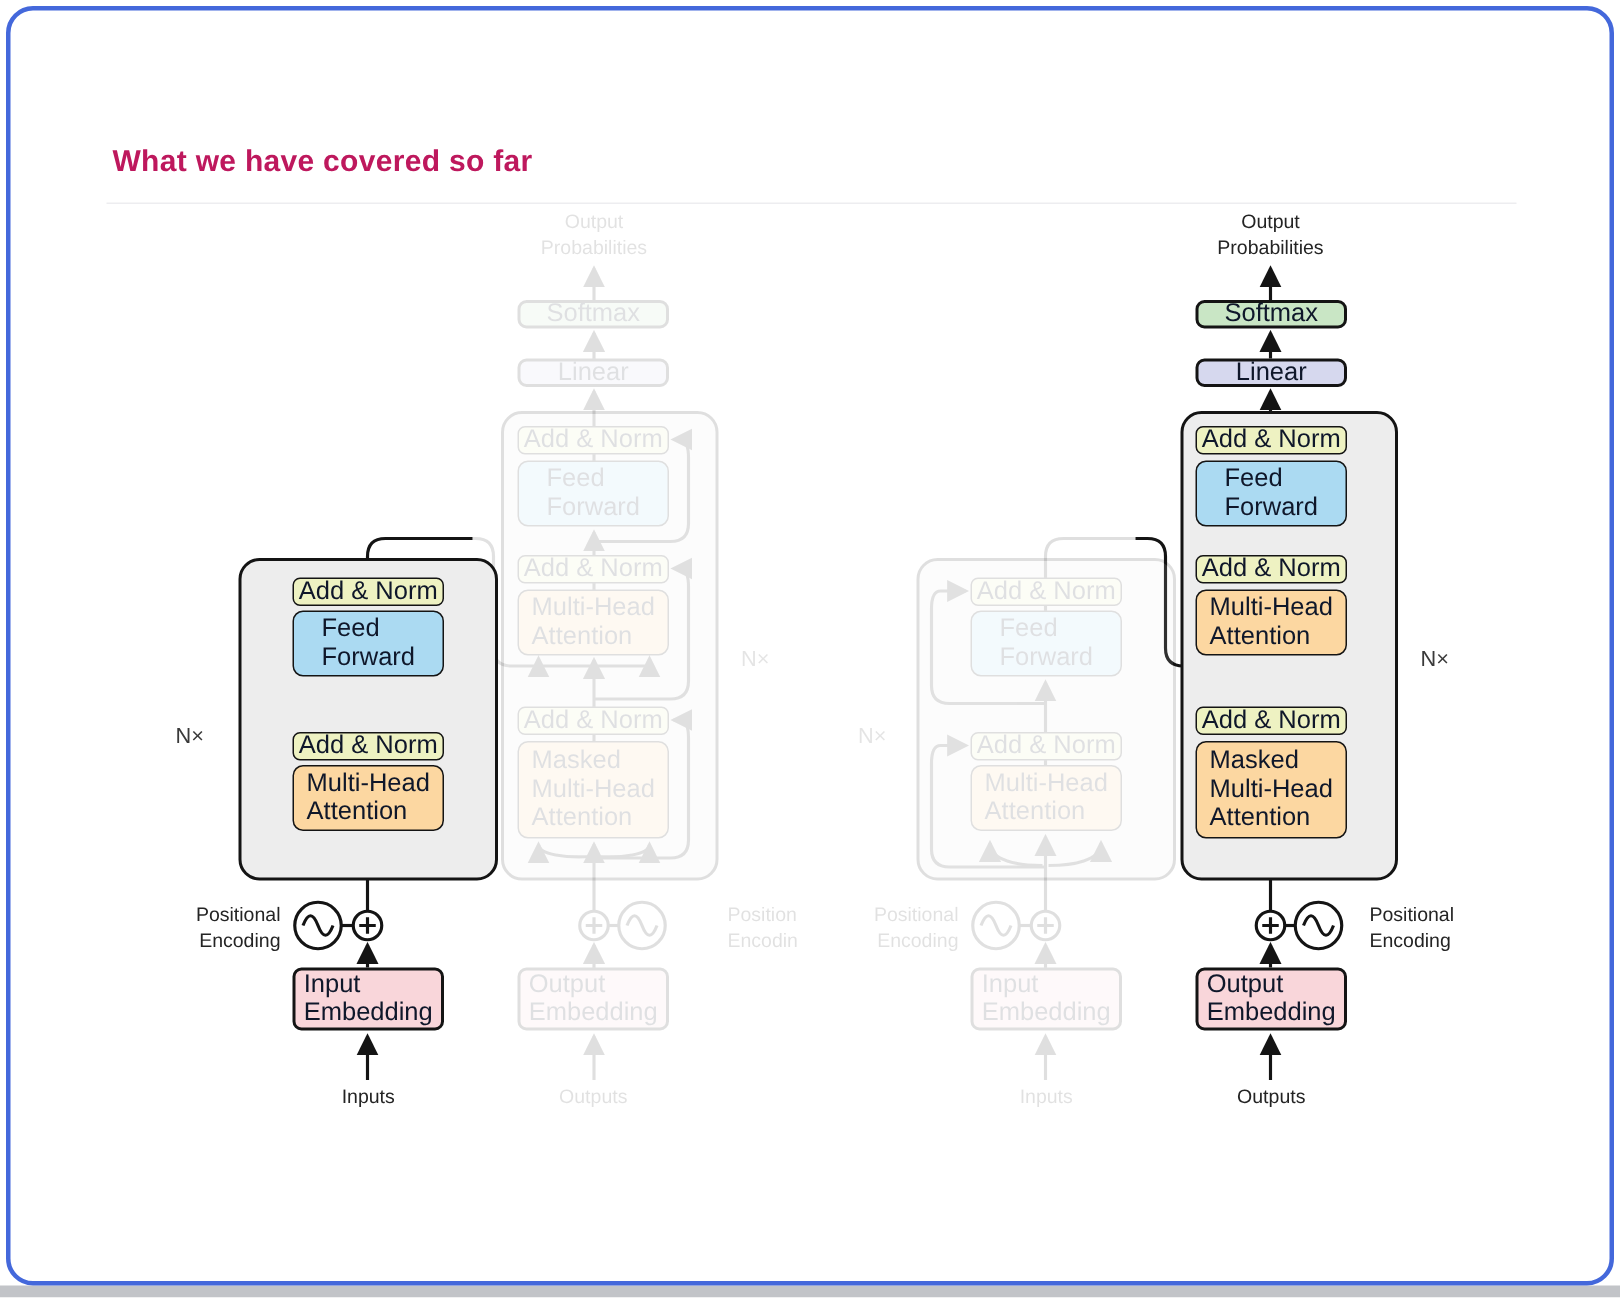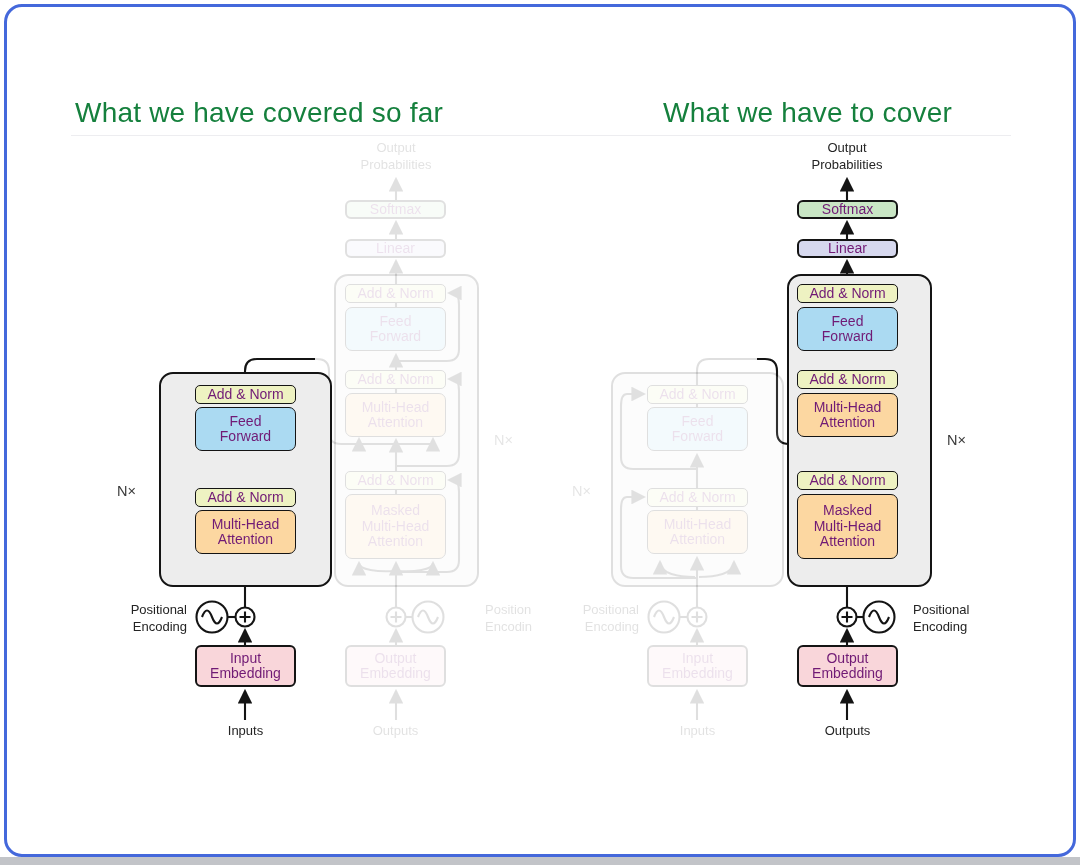--- a/index.html
+++ b/index.html
@@ -8,30 +8,30 @@
     background:#ffffff;
     font-family:"Liberation Sans",sans-serif;
   }
   .bottom-strip{position:absolute;left:0;right:0;bottom:0;height:8px;background:#c2c4c8;z-index:0;}
   .card{
     position:absolute;left:4px;top:4px;right:4px;bottom:8px;
     background:#ffffff;border:3px solid #4468db;border-radius:18px;
     overflow:hidden;z-index:1;
   }
   .title{
-    position:absolute;top:90px;font-size:28px;font-weight:400;color:#15803d;
+    position:absolute;top:90px;font-size:20px;font-weight:700;color:#be185d;
     letter-spacing:.2px;white-space:nowrap;
   }
   .divider{position:absolute;left:64px;top:128px;width:940px;height:1px;background:#ededf0;}
   .panel{position:absolute;top:128px;width:480px;height:632px;}
   .panel svg{position:absolute;left:0;top:0;pointer-events:none;}
   .node{
     position:absolute;box-sizing:border-box;display:flex;align-items:center;justify-content:center;
-    text-align:center;border:1.8px solid #141414;border-radius:5px;
-    font-size:14px;line-height:1.1;color:#701a75;white-space:pre-line;
+    text-align:left;border:1.8px solid #141414;border-radius:5px;
+    font-size:17px;line-height:1.1;color:#0f172a;white-space:pre-line;
   }
   .tall{border-radius:7px;}
   .strong{border-width:2.3px;border-radius:6px;}
   .block{
     position:absolute;box-sizing:border-box;border:2.5px solid #141414;border-radius:14px;
     background:#ededed;
   }
   .lbl{position:absolute;font-size:13px;line-height:1.32;color:#242424;white-space:pre-line;}
   .ctr{text-align:center;}
   .rgt{text-align:right;}
@@ -40,21 +40,20 @@
   .solid{position:absolute;left:0;top:0;width:100%;height:100%;}
 </style>
 </head>
 <body>
 
 <div class="bottom-strip"></div>
 
 <div class="card">
 
   <div class="title" style="left:68px;">What we have covered so far</div>
-  <div class="title" style="left:656px;">What we have to cover</div>
   <div class="divider"></div>
 
   <div class="panel" style="left:58px;">
     <svg width="480" height="630" viewBox="0 0 480 630">
       <defs>
         <marker id="aL" markerWidth="7" markerHeight="7" refX="6" refY="3.5" orient="auto">
           <path d="M0,0 L7,3.5 L0,7 Z" fill="#141414"></path>
         </marker>
       </defs>
 

